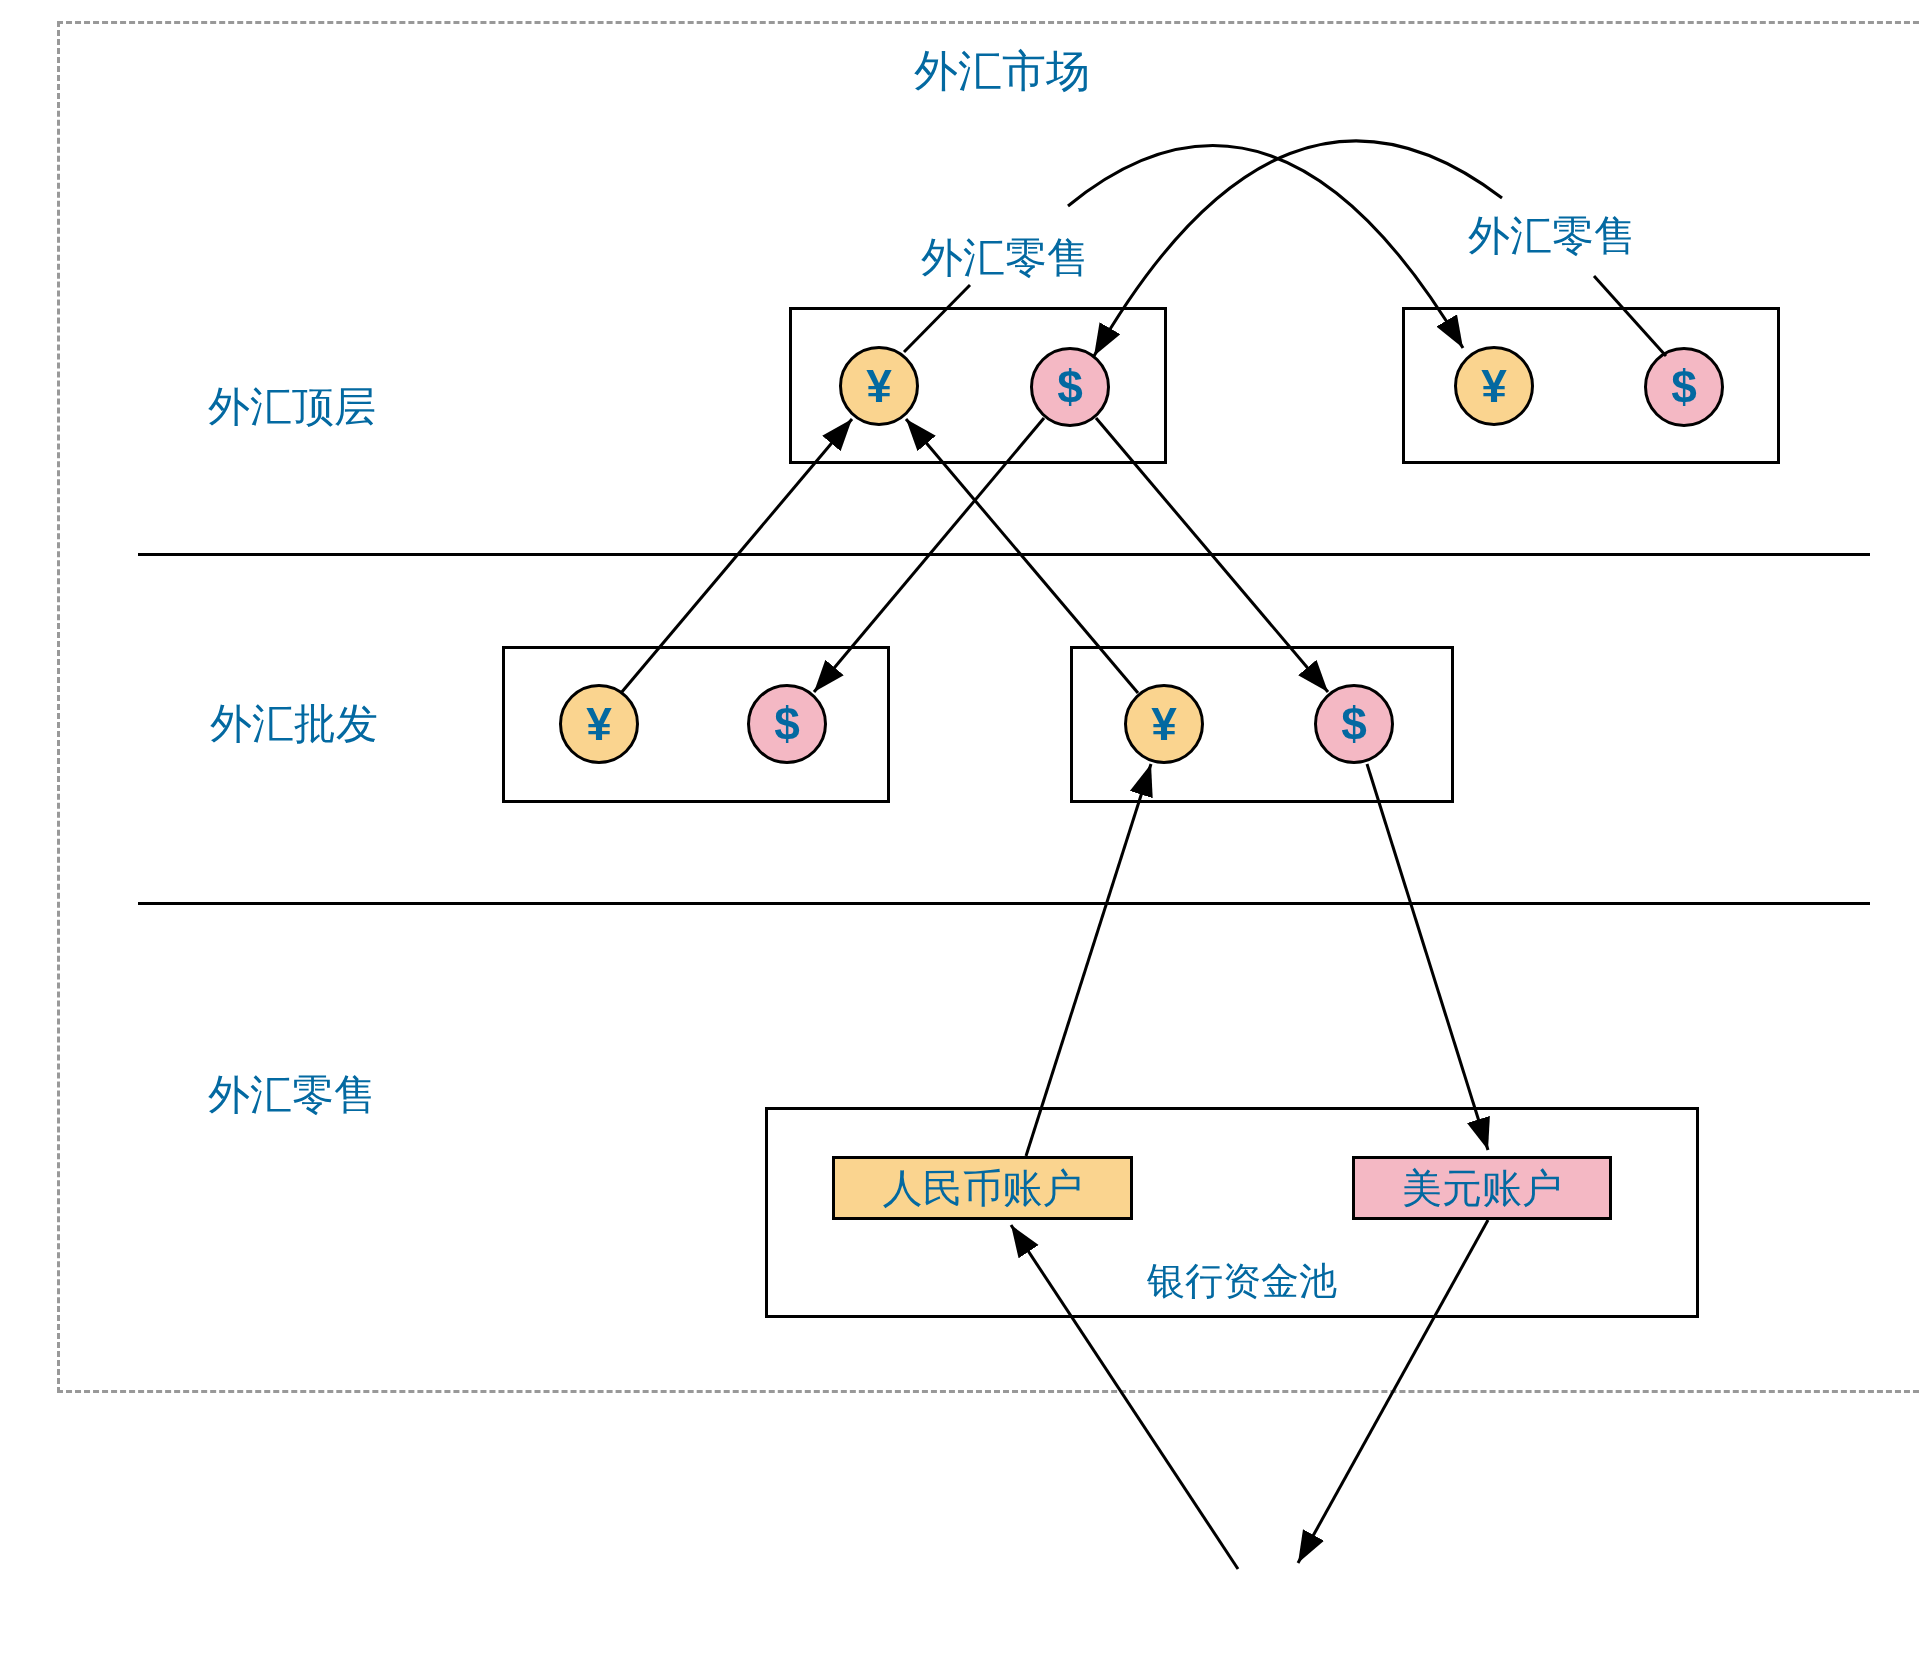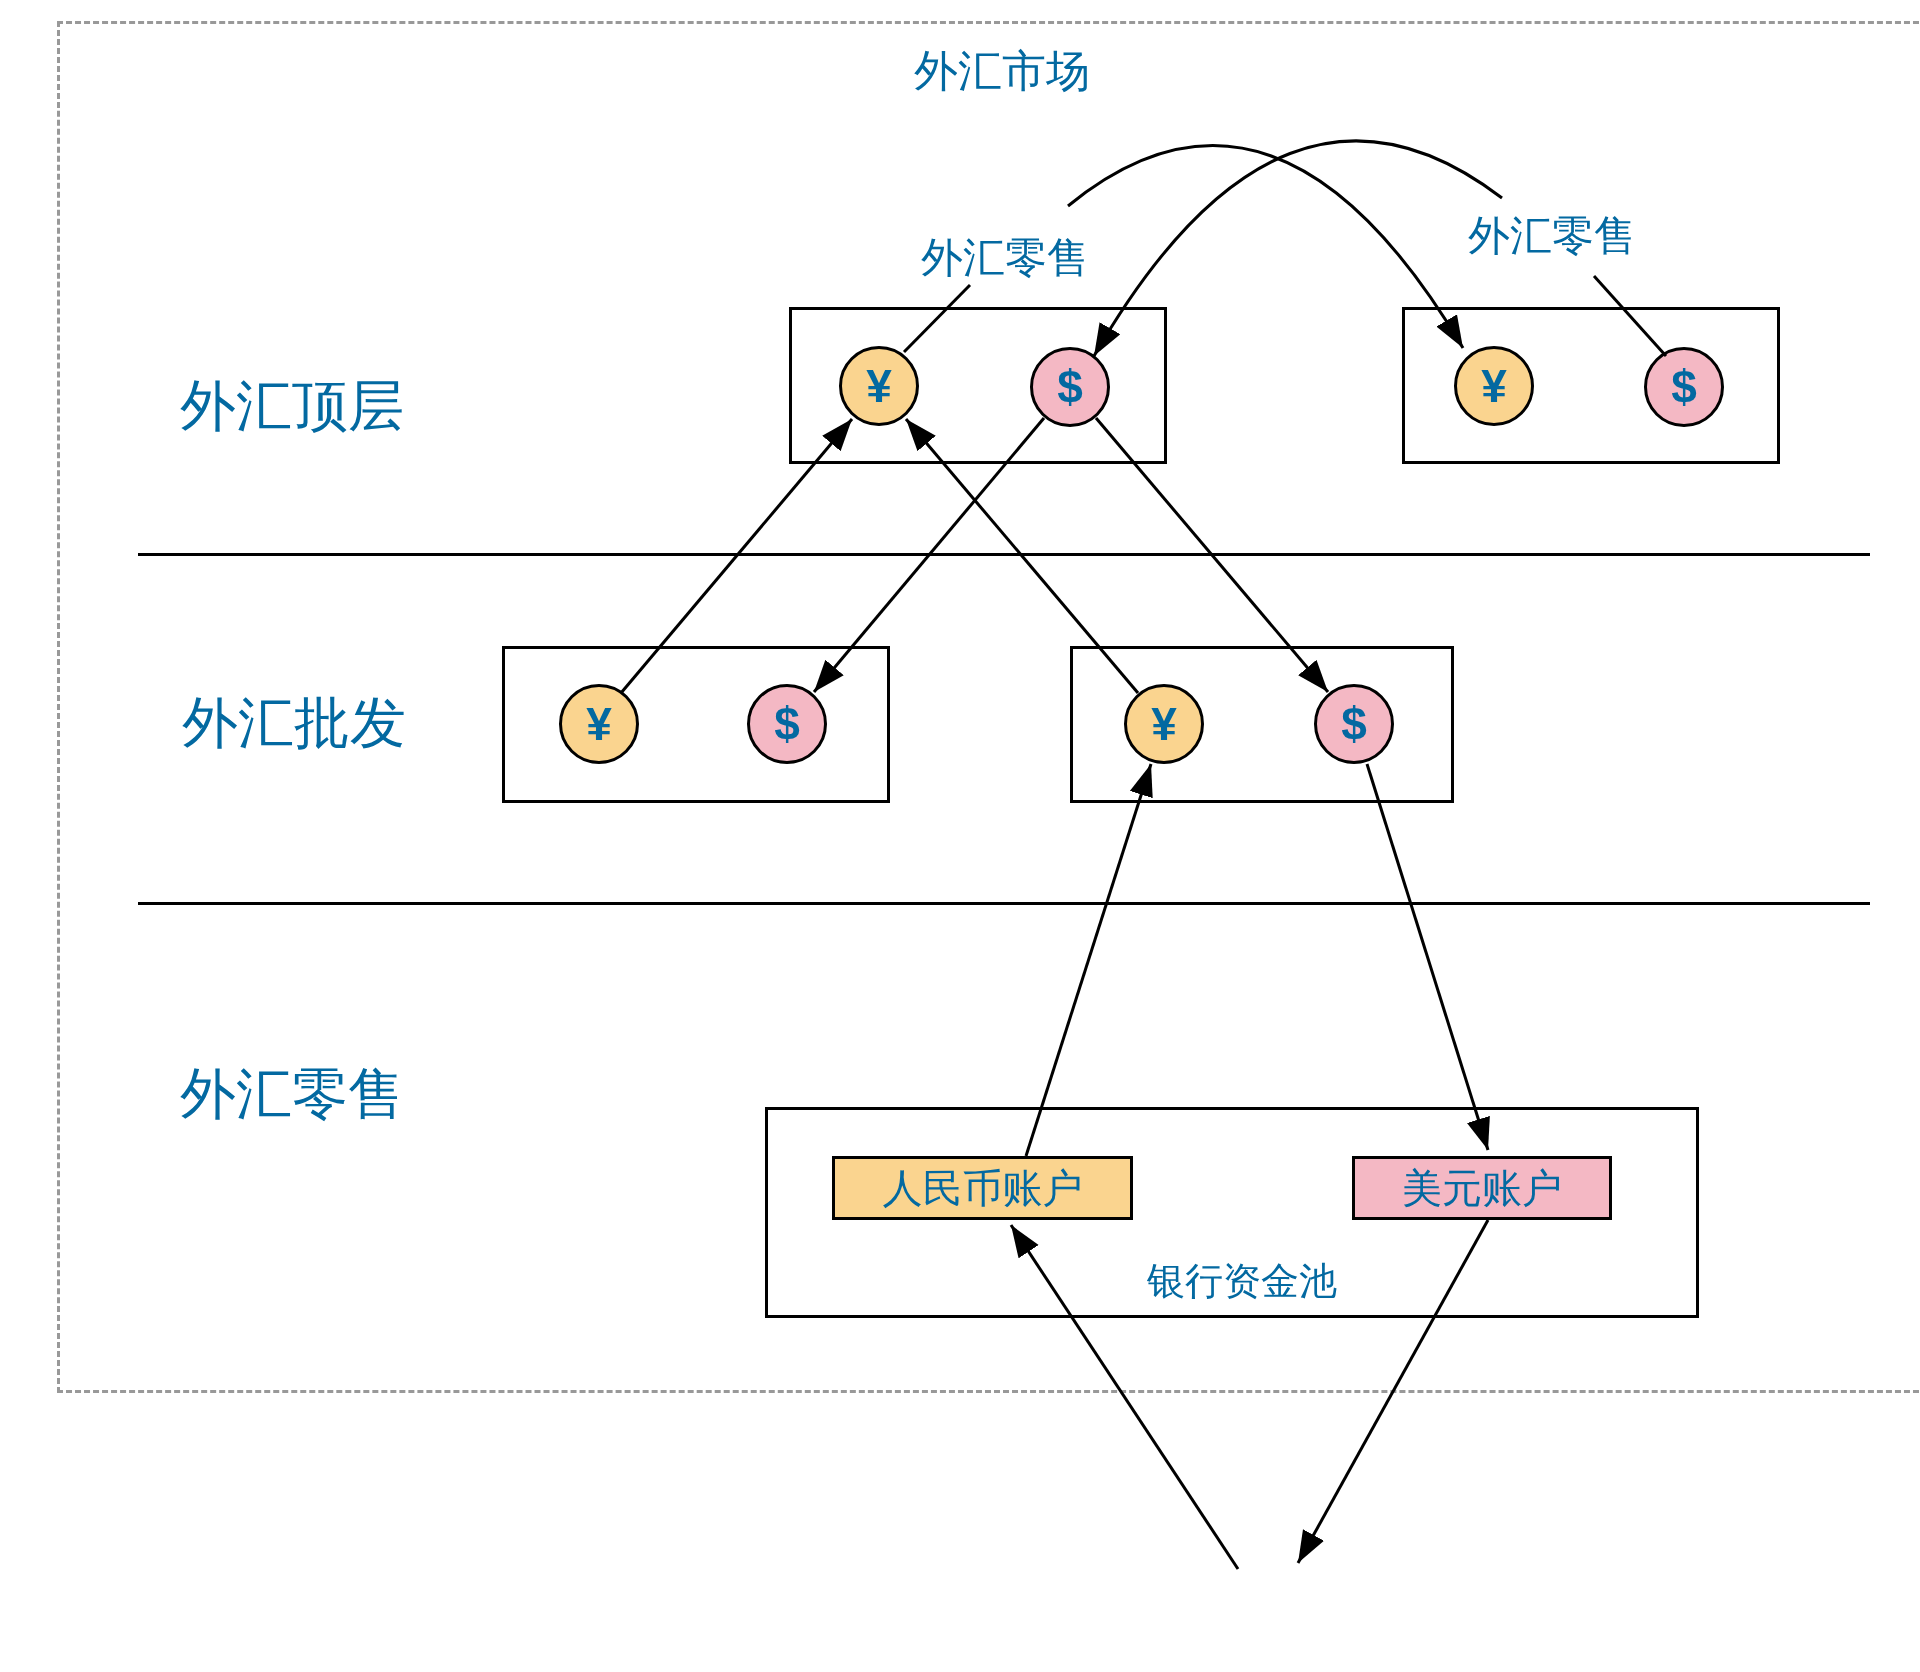--- a/index.html
+++ b/index.html
@@ -9,21 +9,21 @@
             box-sizing:border-box;border:3px dashed var(--dash,#999);}
   .divider{position:absolute;left:106px;width:1732px;height:3px;background:var(--line,#000);}
   .pair-box{position:absolute;box-sizing:border-box;background:#fff;border:3px solid var(--line,#000);}
   .coin{position:absolute;width:80px;height:80px;box-sizing:border-box;border:3px solid var(--line,#000);
         border-radius:50%;display:flex;align-items:center;justify-content:center;
         font-size:46px;font-weight:bold;z-index:3;}
   .coin.yuan{background:var(--yuan-fill,#FAD48F);}
   .coin.dollar{background:var(--dollar-fill,#F4B8C4);}
   .lbl{position:absolute;transform:translate(-50%,-50%);white-space:nowrap;z-index:4;}
   .title{font-size:44px;}
-  .layer-lbl{font-size:56px;}
+  .layer-lbl{font-size:42px;}
   .anno{font-size:42px;}
   .pool-lbl{font-size:38px;}
   .bank-box{position:absolute;left:733px;top:1107px;width:934px;height:211px;
             box-sizing:border-box;background:#fff;border:3px solid var(--line,#000);}
   .account{position:absolute;box-sizing:border-box;border:3px solid var(--line,#000);
            display:flex;align-items:center;justify-content:center;font-size:40px;z-index:3;}
   .account.rmb{left:800px;top:1156px;width:301px;height:64px;background:var(--yuan-fill,#FAD48F);}
   .account.usd{left:1320px;top:1156px;width:260px;height:64px;background:var(--dollar-fill,#F4B8C4);}
   .retail-box{position:absolute;left:1117px;top:1570px;width:226px;height:77px;
               box-sizing:border-box;background:#fff;border:3px solid var(--line,#000);

